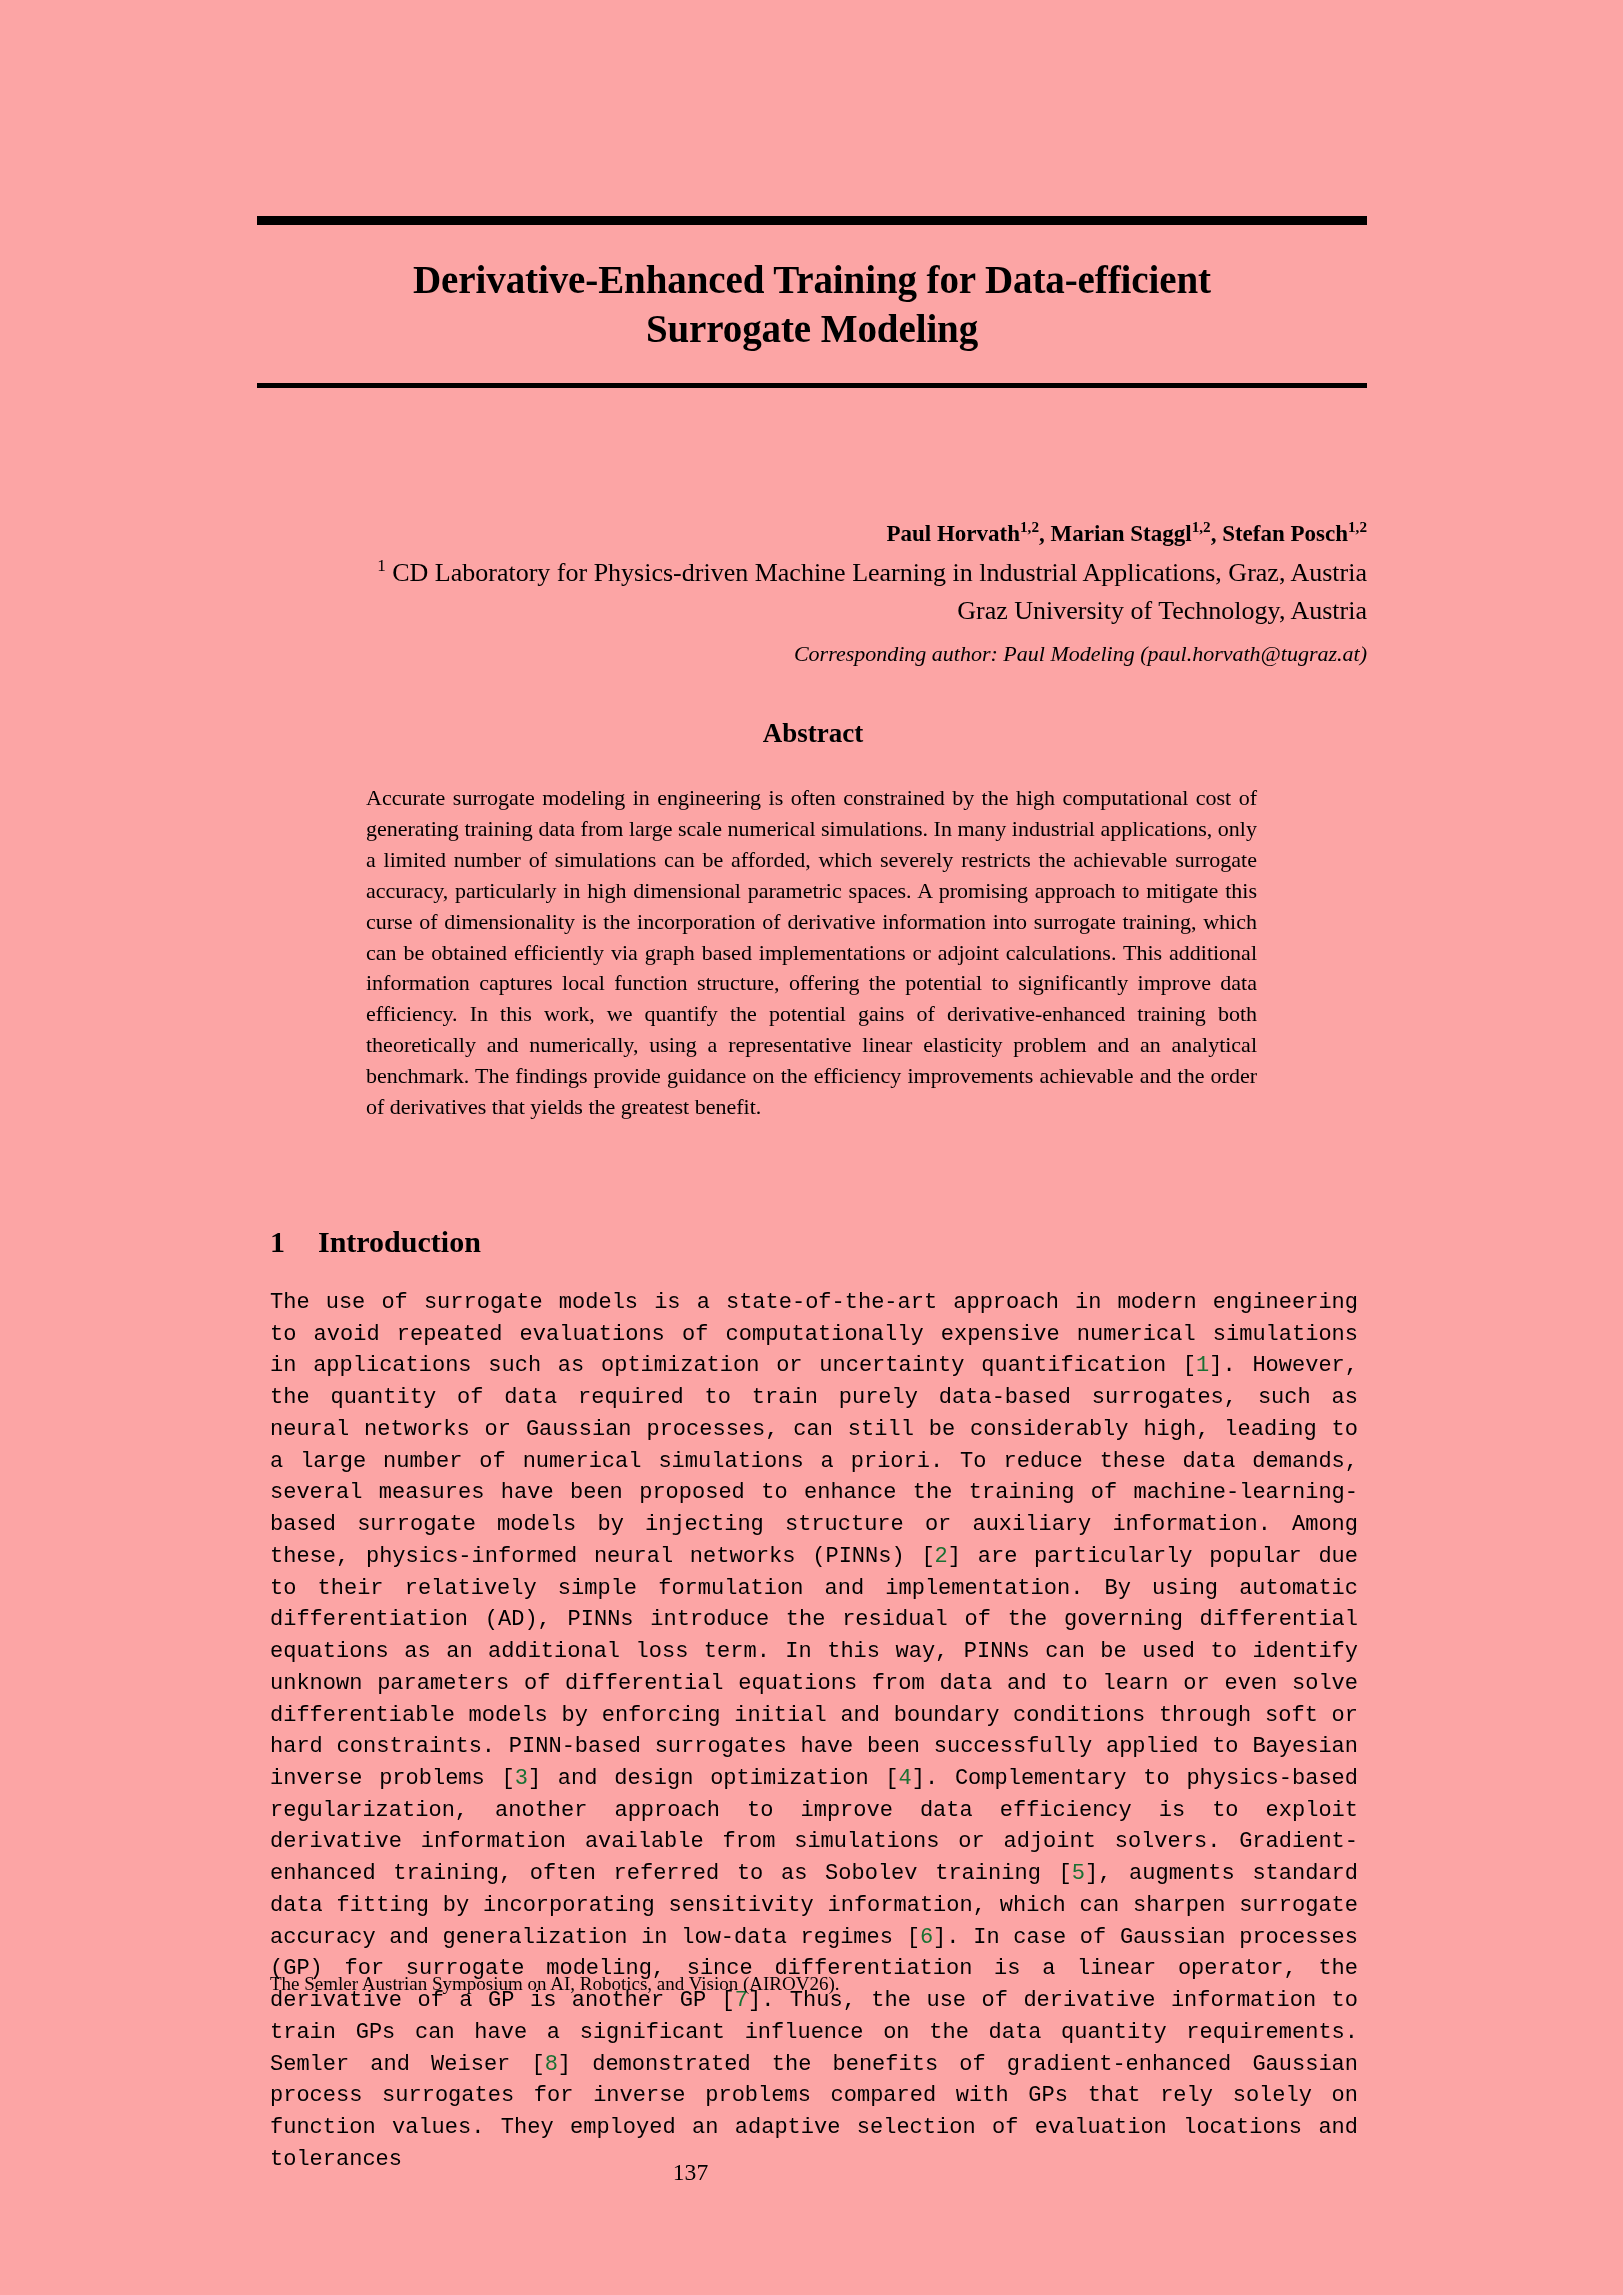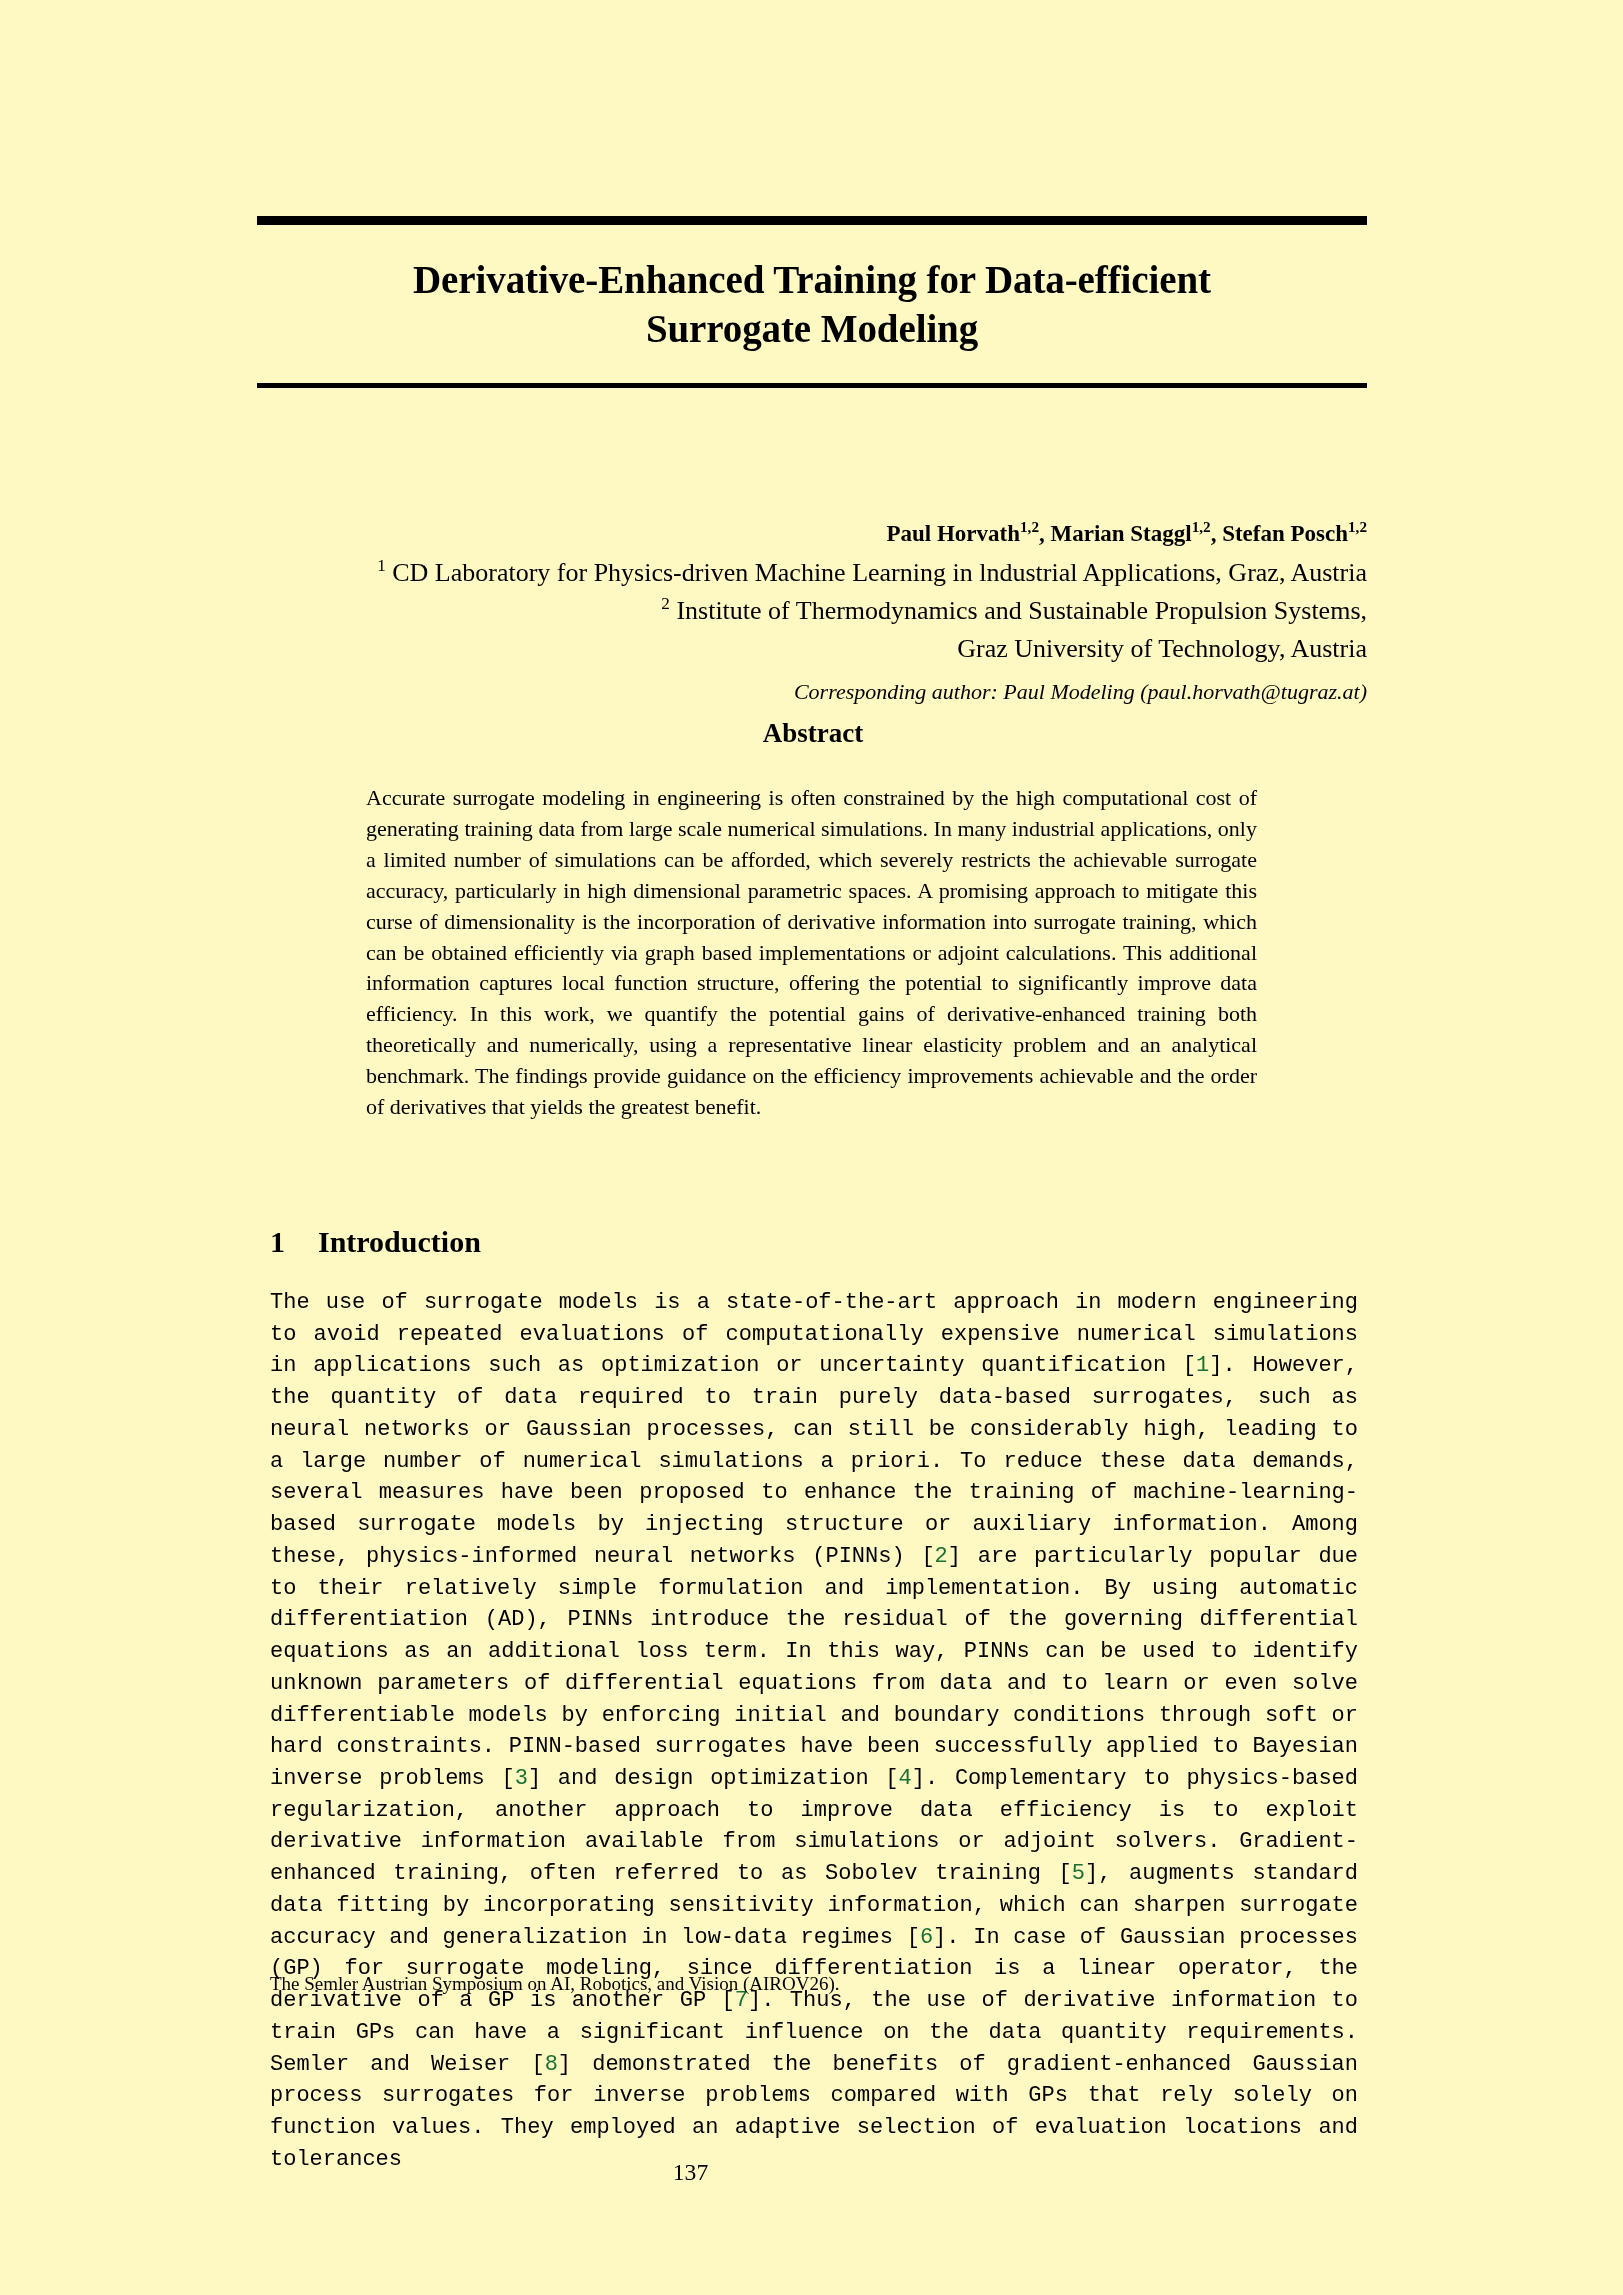--- a/index.html
+++ b/index.html
@@ -9,21 +9,21 @@
     background: #ffffff;
   }
   body {
     font-family: "Liberation Serif", "DejaVu Serif", serif;
     color: #000000;
   }
   .page {
     position: relative;
     width: 1623px;
     height: 2295px;
-    background: #fef9c3;
+    background: #fca5a5;
     margin: 0 auto;
     overflow: hidden;
   }
 
   
   .title-block {
     position: absolute;
     left: 257px;
     top: 216px;
     width: 1110px;
@@ -173,24 +173,20 @@
 
   <div class="authors-block">
     <div class="author-names">
       <span>Paul Horvath</span><sup>1,2</sup><span>, </span><span>Marian Staggl</span><sup>1,2</sup><span>, </span><span>Stefan Posch</span><sup>1,2</sup>
     </div>
     <div class="affil">
       <span class="supfront">1</span>
       <span>CD Laboratory for Physics-driven Machine Learning in lndustrial Applications, Graz, Austria</span>
     </div>
     <div class="affil">
-      <span class="supfront">2</span>
-      <span>Institute of Thermodynamics and Sustainable Propulsion Systems,</span>
-    </div>
-    <div class="affil">
       <span>Graz University of Technology, Austria</span>
     </div>
     <div class="corr">Corresponding author: Paul Modeling (paul.horvath@tugraz.at)</div>
   </div>
 
   <div class="abstract-heading">Abstract</div>
   <div class="abstract-body">Accurate surrogate modeling in engineering is often constrained by the high computational cost of generating training data from large scale numerical simulations. In many industrial applications, only a limited number of simulations can be afforded, which severely restricts the achievable surrogate accuracy, particularly in high dimensional parametric spaces. A promising approach to mitigate this curse of dimensionality is the incorporation of derivative information into surrogate training, which can be obtained efficiently via graph based implementations or adjoint calculations. This additional information captures local function structure, offering the potential to significantly improve data efficiency. In this work, we quantify the potential gains of derivative-enhanced training both theoretically and numerically, using a representative linear elasticity problem and an analytical benchmark. The findings provide guidance on the efficiency improvements achievable and the order of derivatives that yields the greatest benefit.</div>
 
   <div class="section-heading">
     <span class="section-num">1</span><span>Introduction</span>

